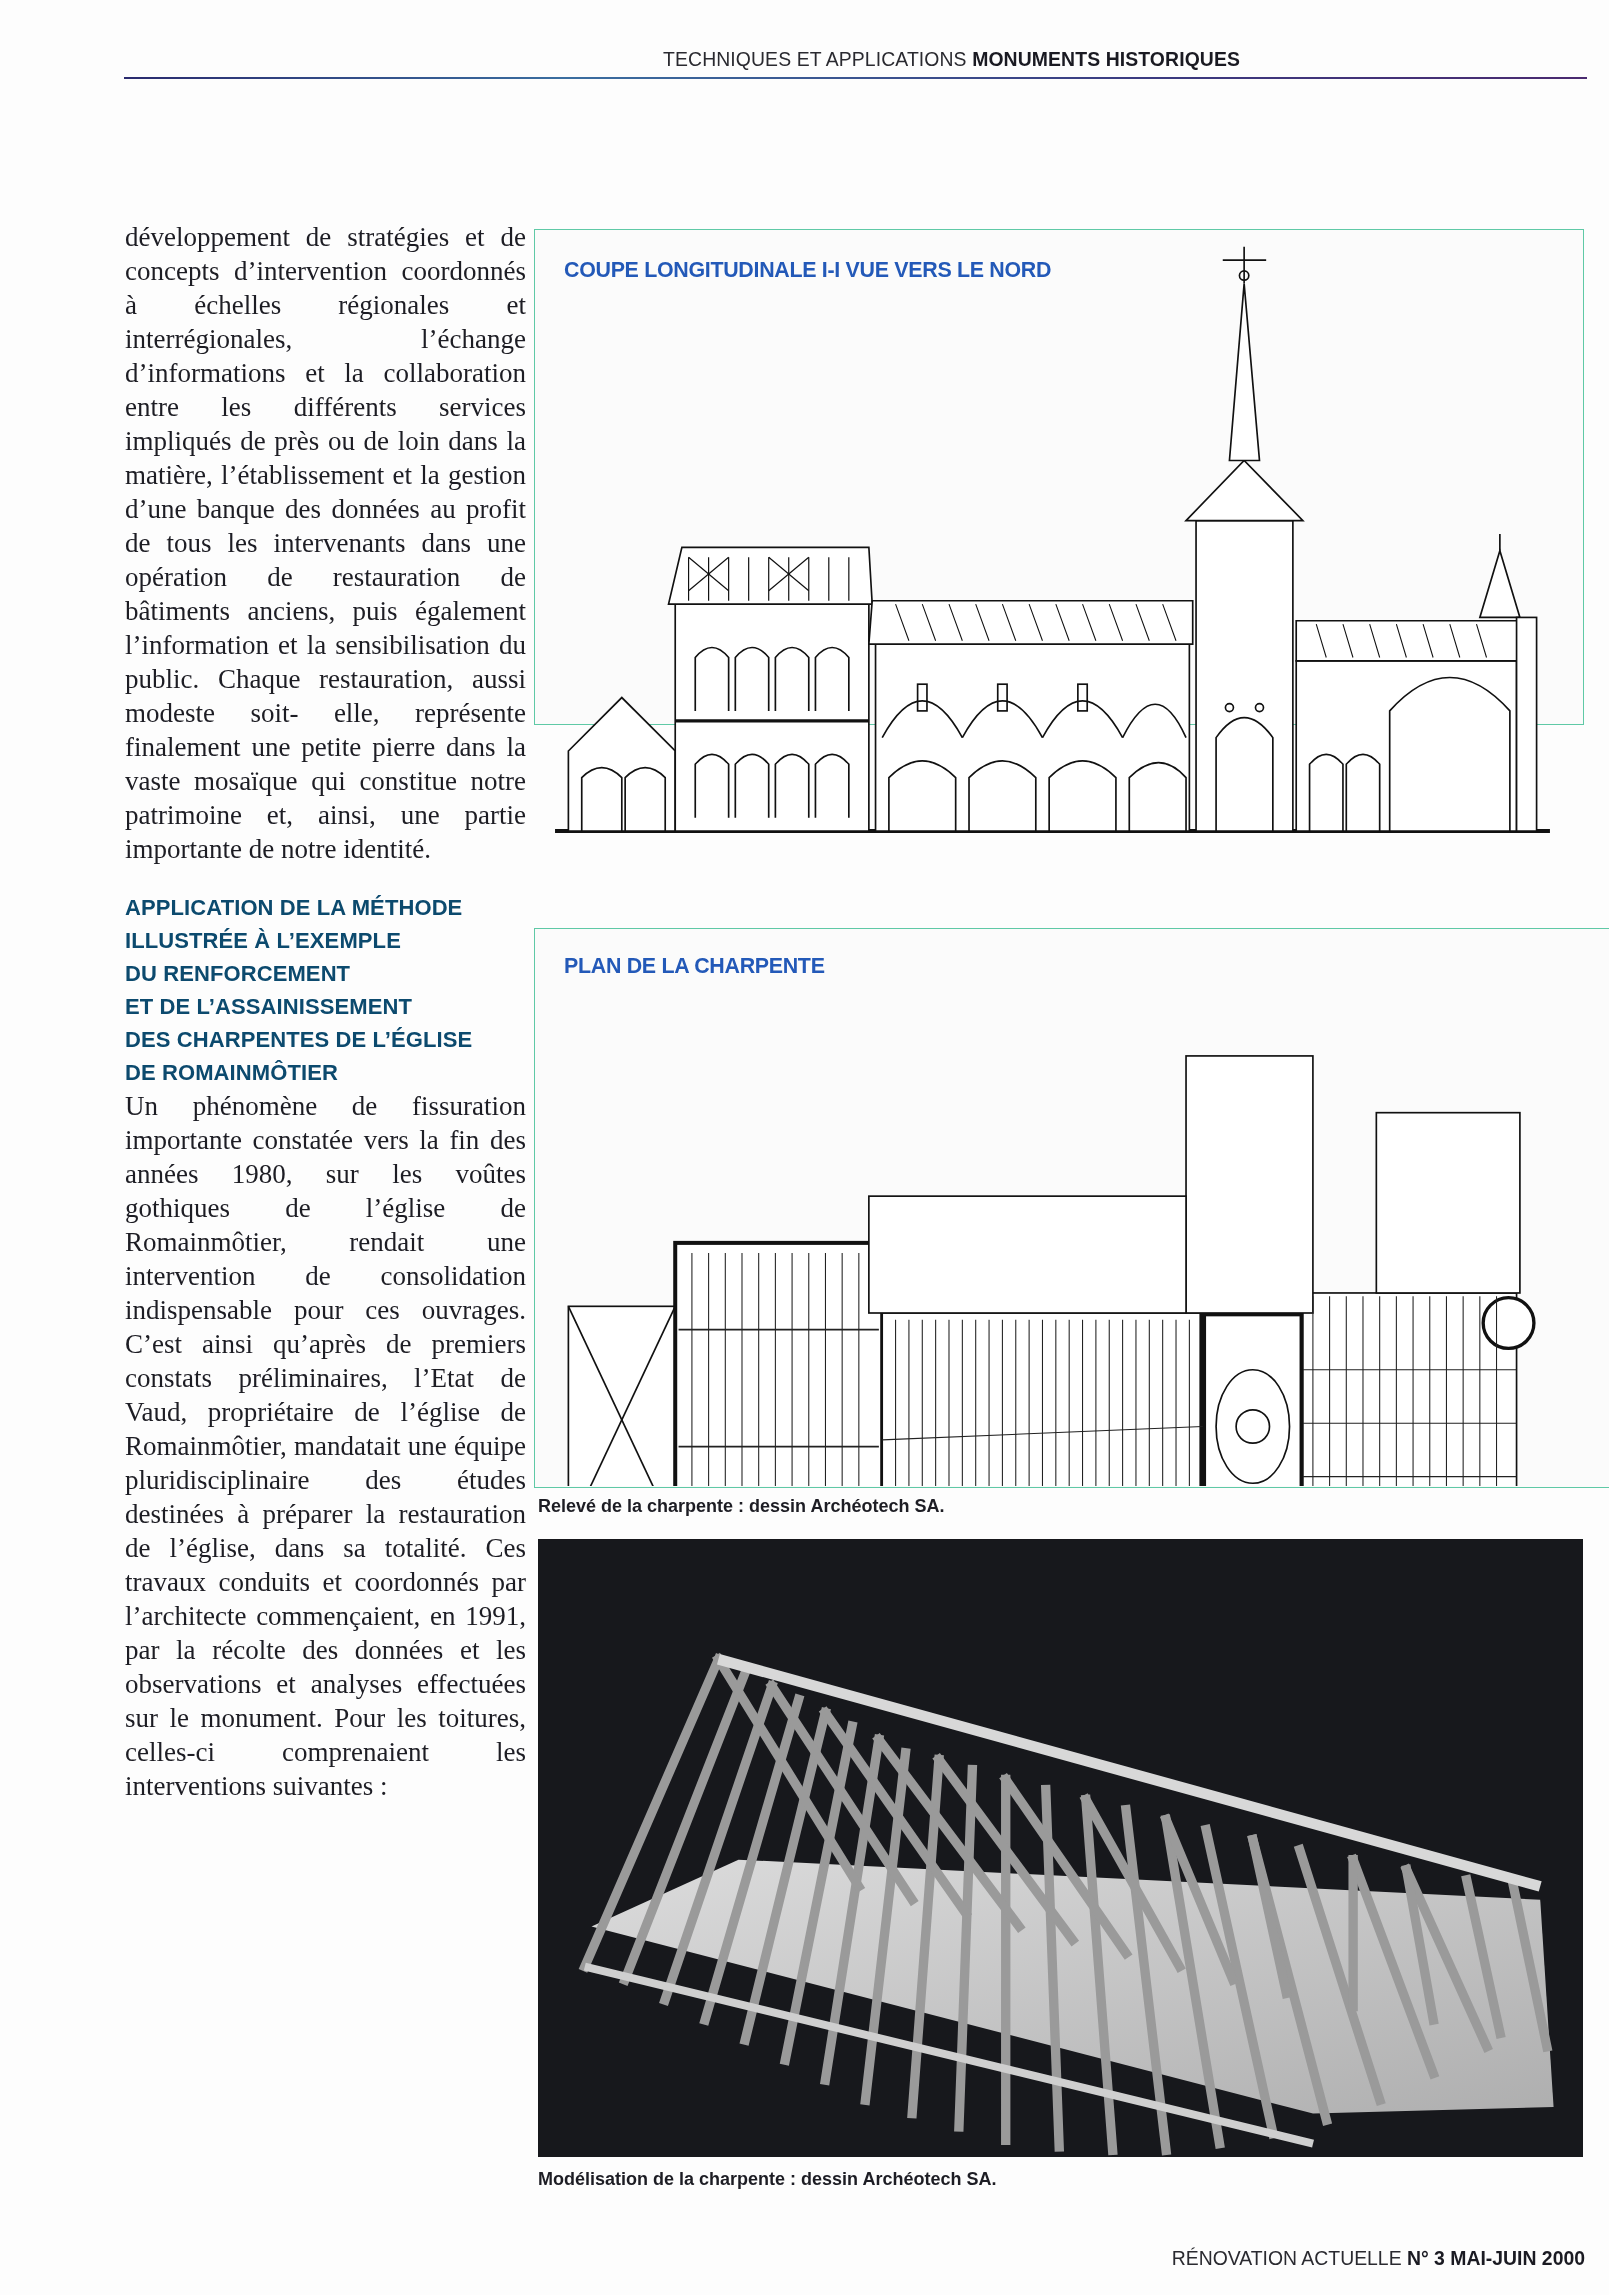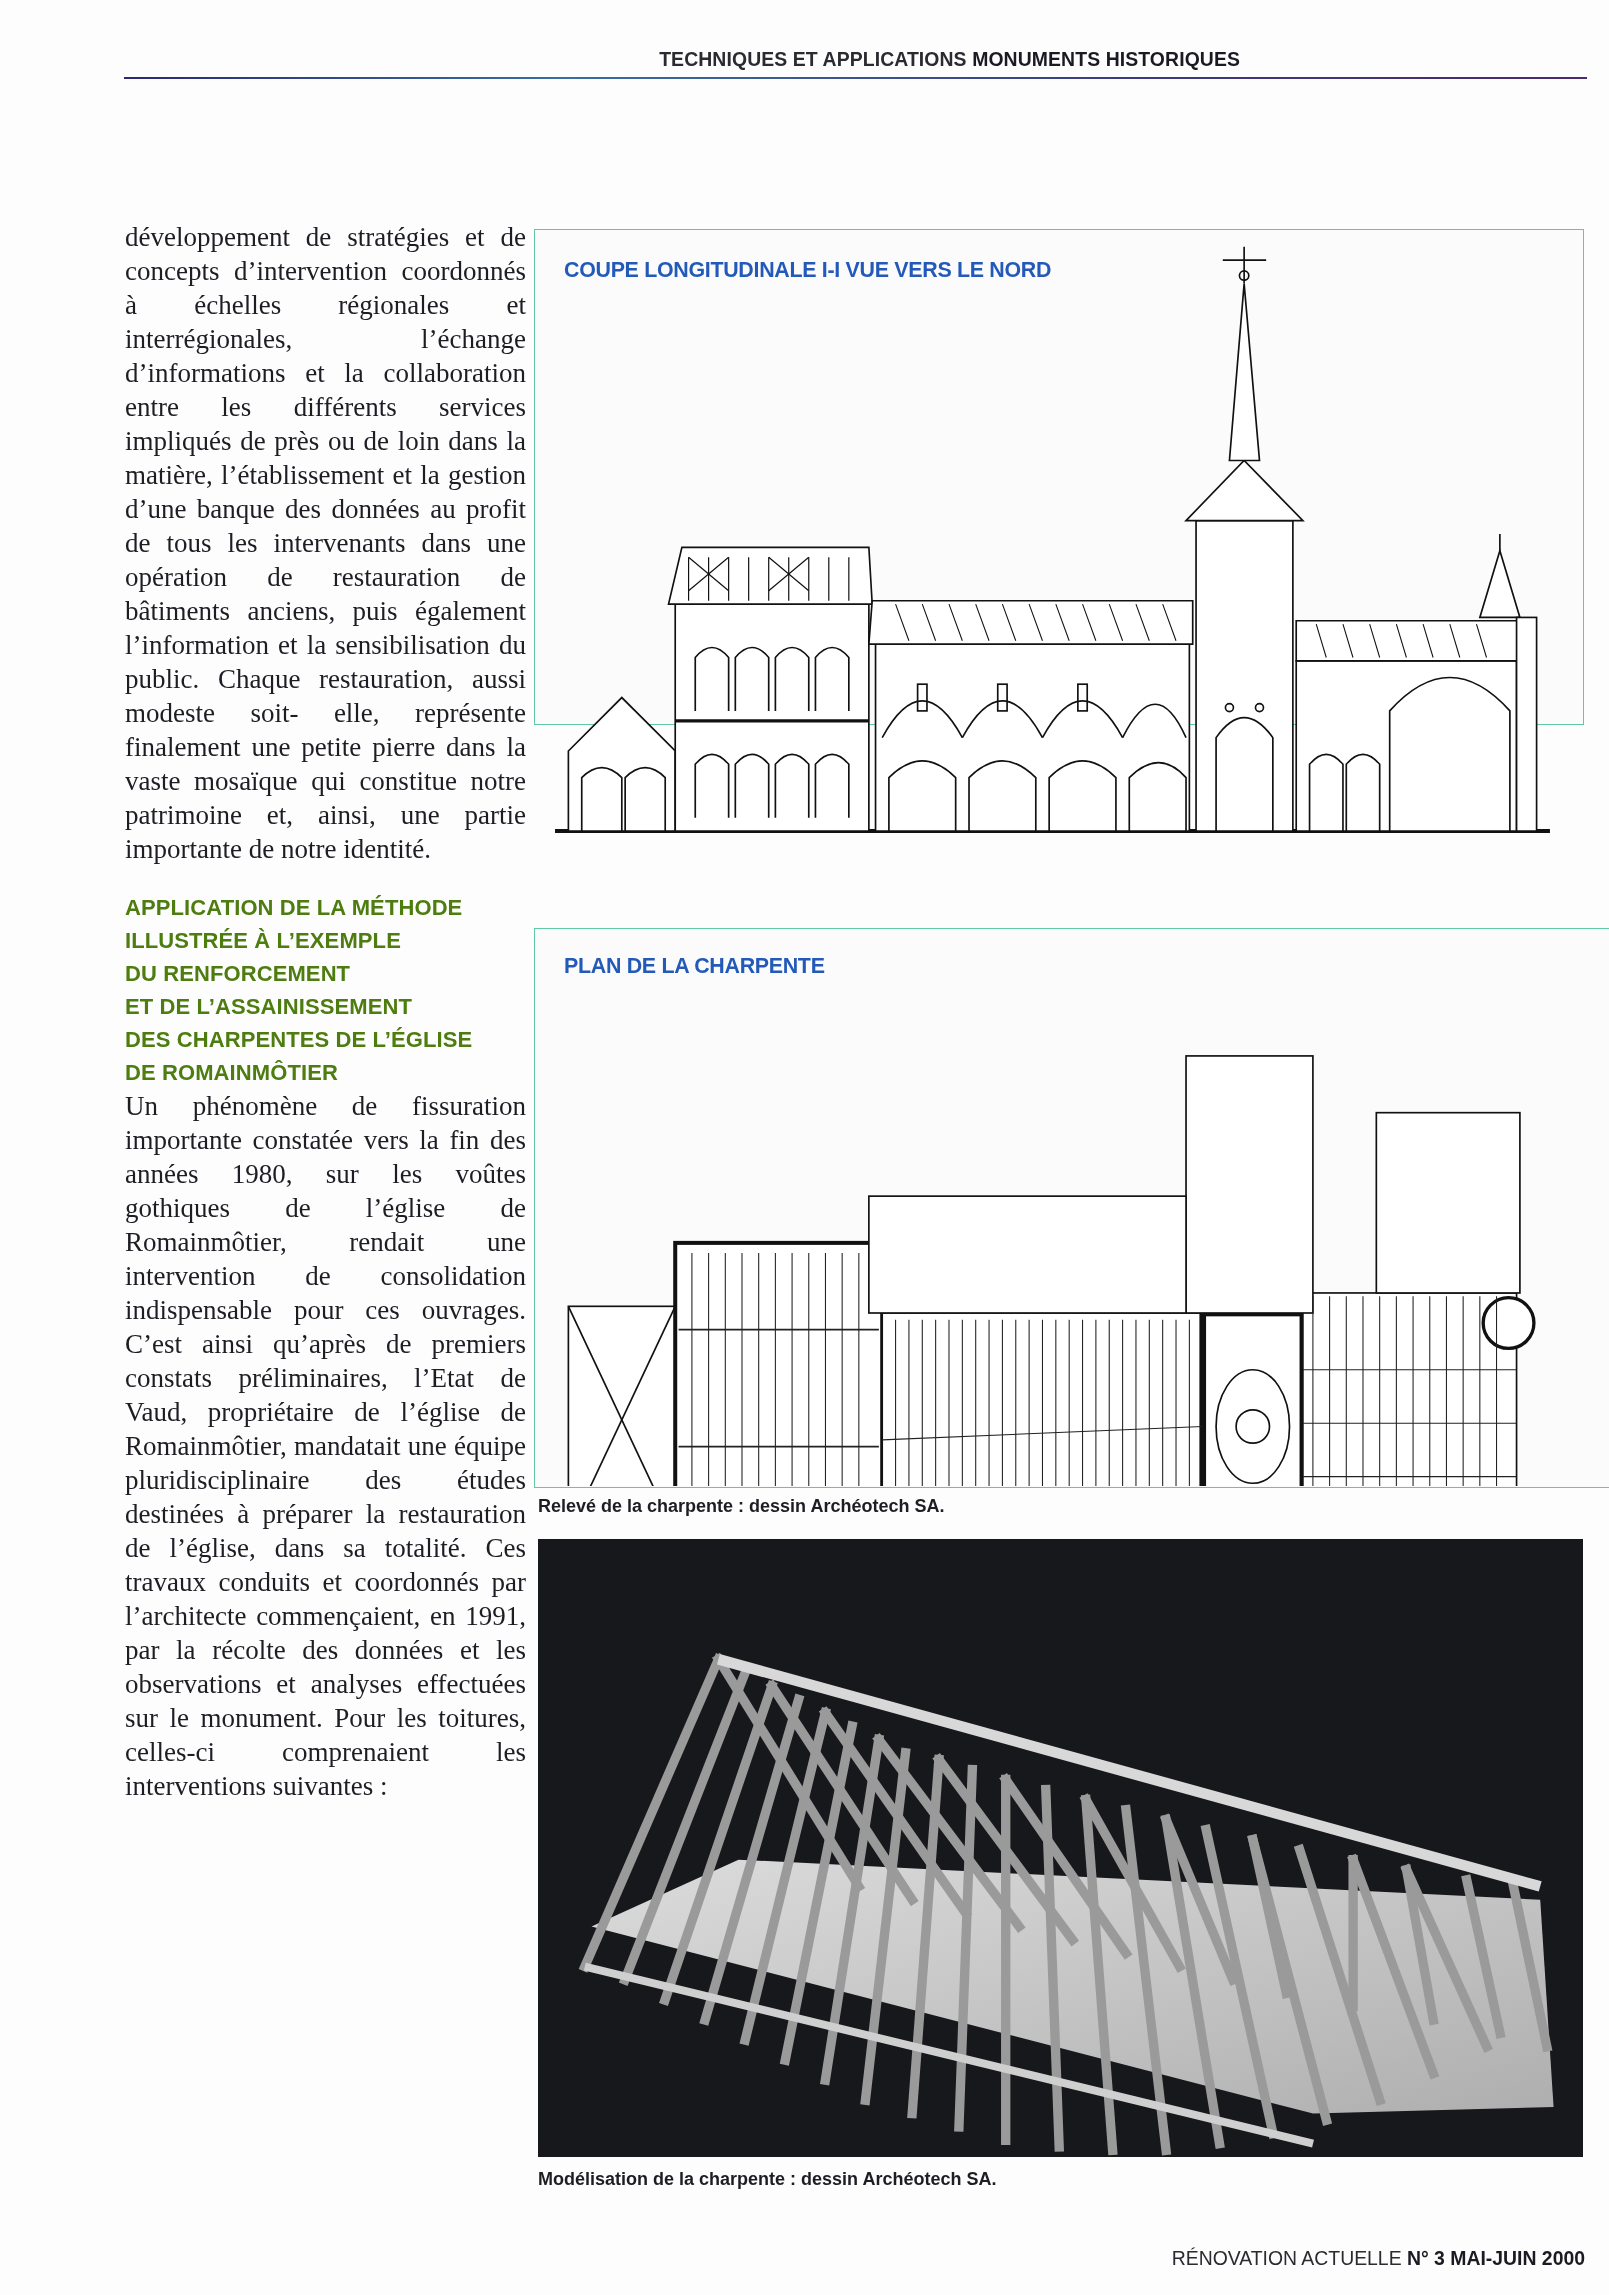--- a/index.html
+++ b/index.html
@@ -1,25 +1,25 @@
 <!DOCTYPE html>
 <html style="font-size:10.7px"><head>
 <meta charset="utf-8">
 <style>
   html,body{margin:0;padding:0;background:#fdfdfd;}
   body{width:1610px;height:2295px;position:relative;overflow:hidden;color:#1c1c22;}
   .header{position:absolute;left:124px;top:40px;width:1463px;height:40px;}
   .header-text{position:absolute;right:347px;top:8px;font-family:"Liberation Sans",sans-serif;font-size:19.4px;letter-spacing:0.1px;white-space:nowrap;}
-  .header-text .light{font-weight:bold;color:#2a2a30;}
+  .header-text .light{font-weight:normal;color:#2a2a30;}
   .header-text .bold{font-weight:bold;color:#1a1a22;}
   .header-rule{position:absolute;left:0;right:0;top:37px;height:2px;background:linear-gradient(90deg,#2a2a6e,#3a6ea0 30%,#3a3a80 70%,#4a2a70);}
 
   .col-left{position:absolute;left:125px;top:220px;width:401px;font-family:"Liberation Serif",serif;font-size:27px;line-height:34px;color:#1d1d24;}
   .col-left p{margin:0;text-align:justify;text-align-last:auto;hyphens:manual;}
-  .subhead{font-family:"Liberation Sans",sans-serif;font-weight:bold;color:#4d7c0f;font-size:22px;line-height:33px;margin:25px 0 0 0;letter-spacing:0.1px;}
+  .subhead{font-family:"Liberation Sans",sans-serif;font-weight:bold;color:#0c4a6e;font-size:22px;line-height:33px;margin:25px 0 0 0;letter-spacing:0.1px;}
   .subhead div{white-space:nowrap;}
   ul.bullets{list-style:none;margin:21.4px 0 0 0;padding:0;}
   ul.bullets li{position:relative;padding-left:24px;text-align:justify;}
   ul.bullets li .dot{position:absolute;left:1.3px;top:11.4px;width:13.4px;height:13.4px;border-radius:50%;background:#1d1d24;}
 
   .frame{position:absolute;border:1.3px solid #5fc9a6;background:#fbfbfb;box-sizing:border-box;}
   .frame-title{position:absolute;font-family:"Liberation Sans",sans-serif;font-weight:bold;color:#2359b8;font-size:21.4px;letter-spacing:-0.3px;white-space:nowrap;}
   .caption{position:absolute;font-family:"Liberation Sans",sans-serif;font-weight:bold;font-size:18px;color:#1d1d24;white-space:nowrap;}
   .render-box{position:absolute;background:#17181c;}
   .footer{position:absolute;right:25px;top:2247px;font-family:"Liberation Sans",sans-serif;font-size:19.4px;white-space:nowrap;color:#2a2a30;margin-left:39px;}

